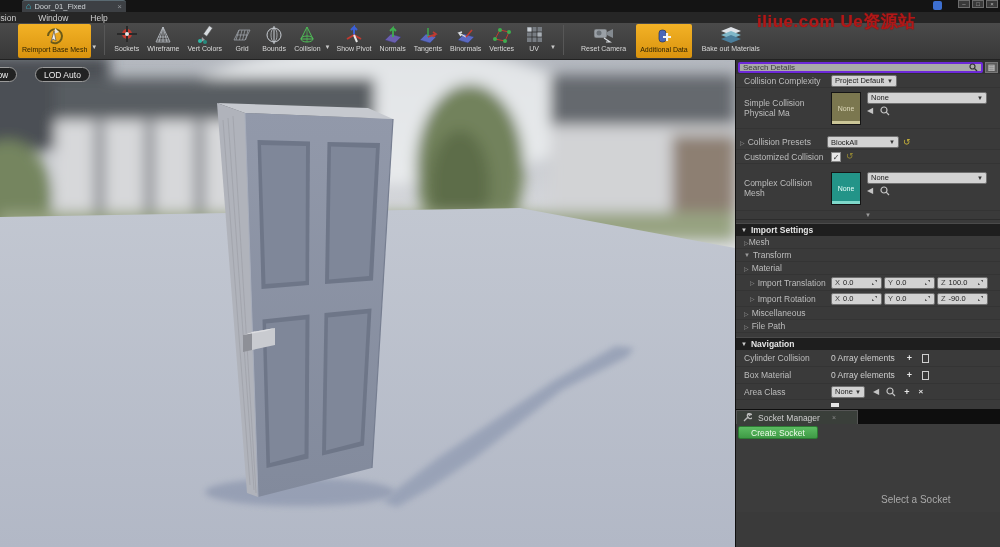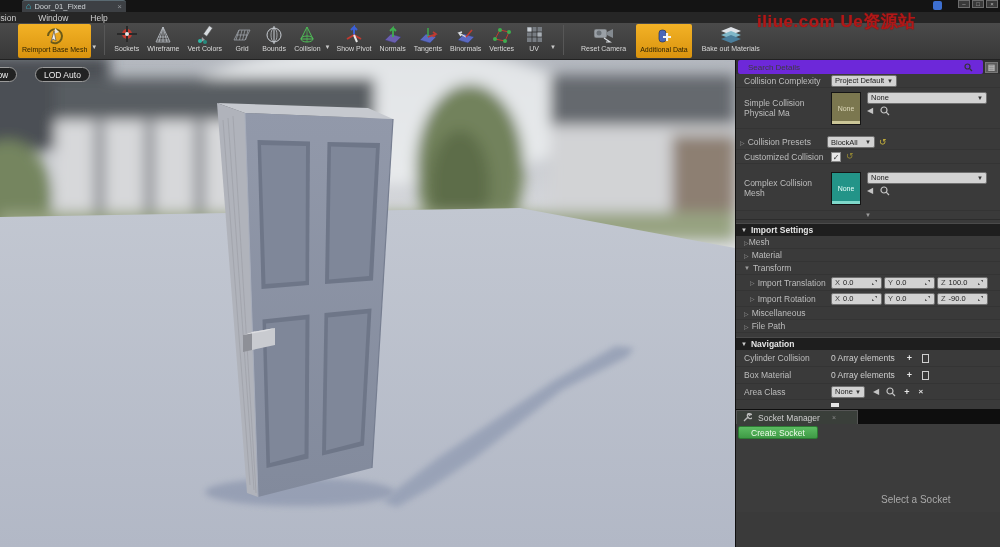--- a/index.html
+++ b/index.html
@@ -53,21 +53,21 @@
   
   .details { position:absolute; left:735px; top:60px; width:265px; height:487px; background:#3a3a3a;
              border-left:1px solid #101010; overflow:hidden; font-size:8.5px; color:#bfbfbf; }
   .dtabs { height:16px; background:#1c1c1c; display:flex; align-items:flex-end; gap:2px; padding:1px 2px 0 2px; }
   .dtab { height:14px; display:flex; align-items:center; gap:3px; padding:0 7px; border-radius:3px 3px 0 0;
           background:#2b2b2b; color:#b7b7b7; }
   .dtab.active { background:#404040; color:#d8d8d8; }
   .dtab .ticon { width:8px; height:8px; border-radius:50%; background:#3e6fae; color:#cfe2ff;
                  font-size:6px; line-height:8px; text-align:center; }
   .searchrow { height:14px; display:flex; align-items:center; gap:2px; padding:1px 2px; background:#313131; }
-  .searchbox { flex:1; height:11px; background:#a9a9a9; border:7px solid #6d28d9; border-radius:2px;
+  .searchbox { flex:1; height:11px; background:#a9a9a9; border:2px solid #6d28d9; border-radius:2px;
                display:flex; align-items:center; padding:0 3px; color:#3c3c3c; }
   .searchbox .ph { flex:1; font-size:8px; }
   .sqbtn { width:13px; height:11px; background:#5c5c5c; border:1px solid #777; color:#ccc;
            font-size:8px; line-height:10px; text-align:center; }
   .drow { display:flex; align-items:center; padding-left:8px; border-bottom:1px solid #343434; position:relative; }
   .drow .lbl { color:#bdbdbd; }
   .lcol { width:87px; flex:none; display:flex; align-items:center; gap:3px; }
   .exp { color:#9a9a9a; font-size:6px; }
   .dd { background:#d2d2d2; border:1px solid #707070; border-radius:2px; height:12px; color:#1c1c1c;
         font-size:7.5px; display:flex; align-items:center; padding:0 3px; }
@@ -428,21 +428,21 @@
           </div>
         </div>
       </div>
     </div>
 
     <div class="drow" style="height:15px; margin-top:6px;">
       <div class="lcol" style="margin-left:-4px;">
           <span class="exp">▷</span>
         <span class="lbl">Collision Presets</span>
         </div>
-      <div class="dd" style="width:48px;align-items:center;">
+      <div class="dd" style="width:72px;align-items:center;">
         <span class="ddt">BlockAll</span>
           <span class="dc">▼</span>
       </div>
       <span class="reset" style="margin-left:4px;">↺</span>
     </div>
 
     <div class="drow" style="height:14px;">
       <div class="lcol">
           <span class="lbl">Customized Collision</span>
         </div>
@@ -479,26 +479,26 @@
 
     <div class="sechdr" style="margin-top:3px;">
       <span class="exp">▼</span>
       <span>Import Settings</span>
     </div>
     <div class="drow" style="height:13px;">
       <span class="exp">▷</span>
       <span class="lbl" style="margin-left:0;">Mesh</span>
     </div>
     <div class="drow" style="height:13px;">
+      <span class="exp">▼</span>
+      <span class="lbl" style="margin-left:3px;">Transform</span>
+    </div>
+    <div class="drow" style="height:13px;">
       <span class="exp">▷</span>
       <span class="lbl" style="margin-left:3px;">Material</span>
-    </div>
-    <div class="drow" style="height:13px;">
-      <span class="exp">▼</span>
-      <span class="lbl" style="margin-left:3px;">Transform</span>
     </div>
     <div class="drow" style="height:16px; padding-left:14px;">
       <div class="lcol" style="width:81px;">
           <span class="exp">▷</span>
         <span class="lbl">Import Translation</span>
         </div>
       <div class="spin">
           <span class="ax">X</span>
           <span class="v">0.0</span>
           <svg width="7" height="7">

